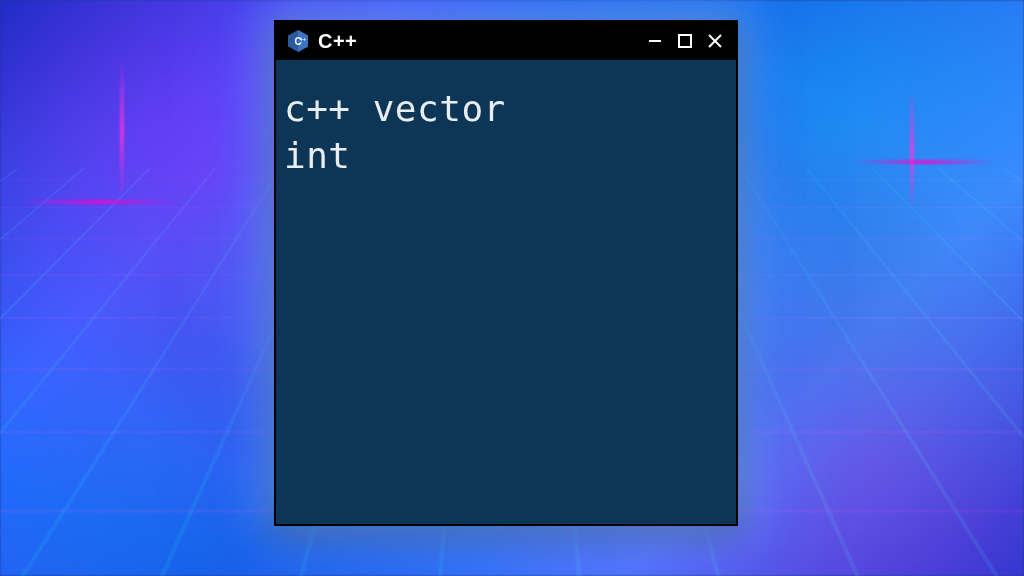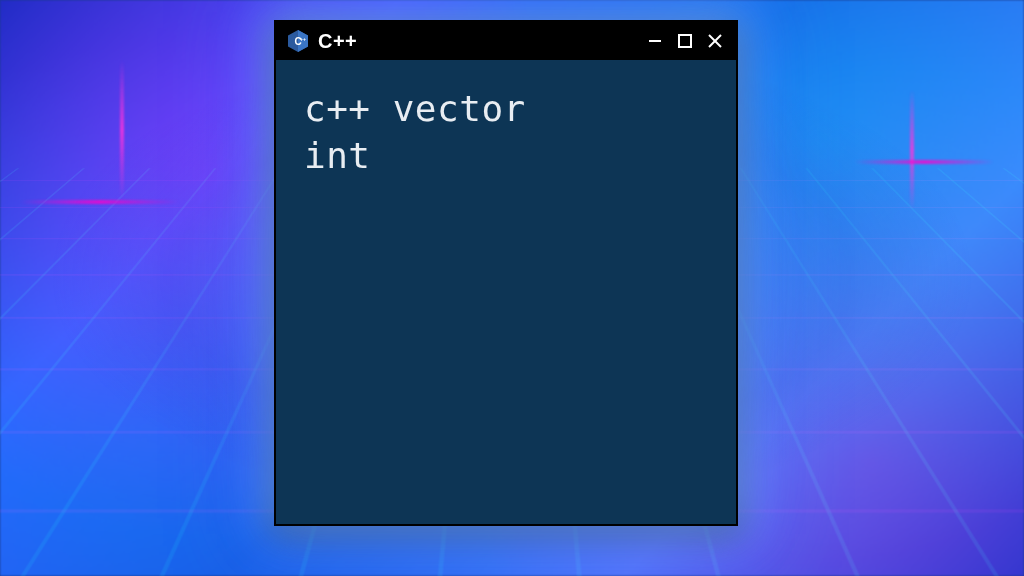--- a/index.html
+++ b/index.html
@@ -87,21 +87,21 @@
     align-items: center;
   }
   .ctrl {
     color: #fff;
     width: 22px; height: 22px;
     display: flex; align-items: center; justify-content: center;
     cursor: pointer;
   }
   .ctrl svg { stroke: #fff; stroke-width: 2; fill: none; }
   .content {
-    padding: 26px 28px;
+    padding: 26px 8px;
     color: #e8edf2;
     font-family: 'Consolas', 'DejaVu Sans Mono', 'Courier New', monospace;
     font-size: 36px;
     line-height: 1.3;
     white-space: pre-line;
     letter-spacing: 0.5px;
   }
 </style>
 </head>
 <body>

